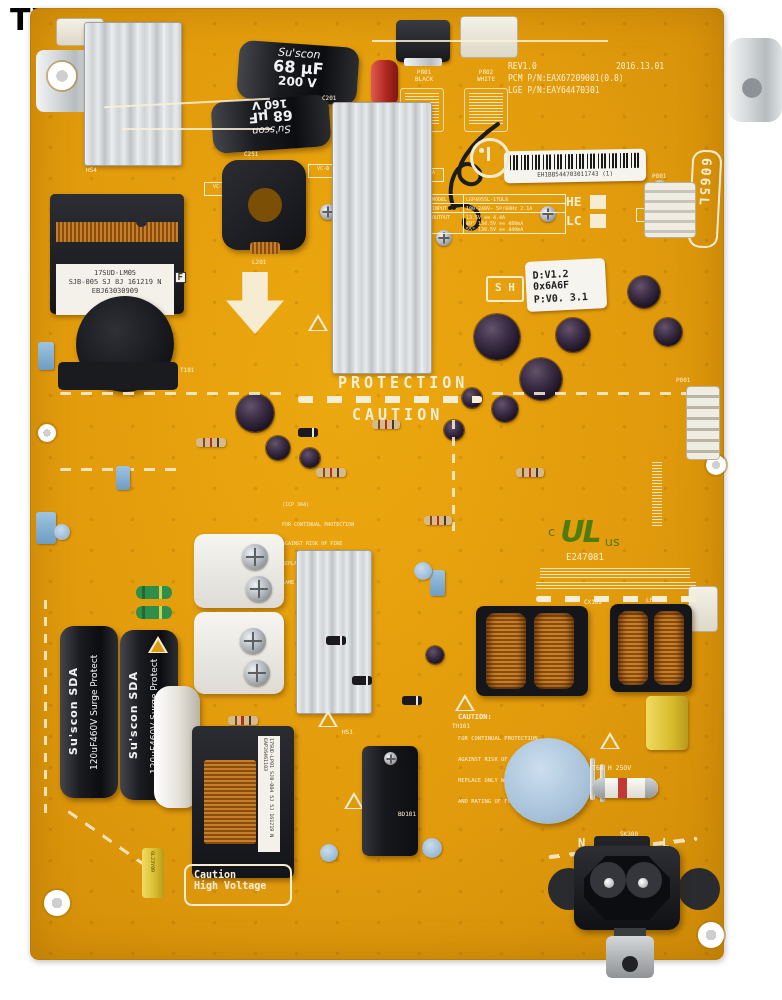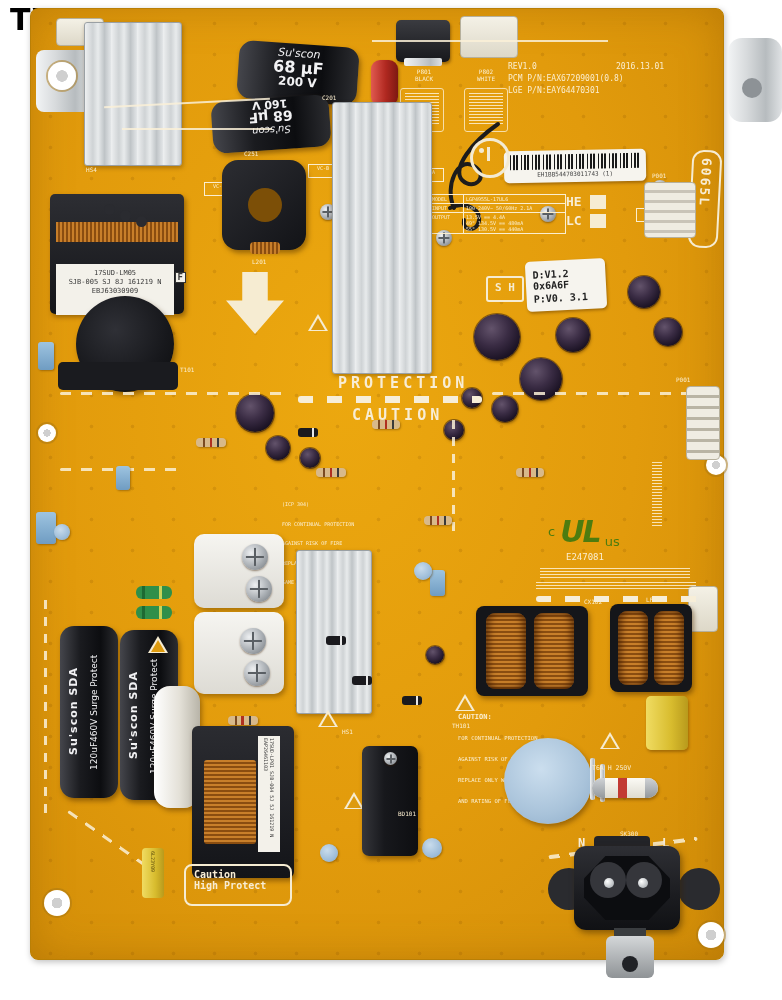--- a/index.html
+++ b/index.html
@@ -357,21 +357,21 @@
   <div class="abs" style="left:192px;top:726px;width:102px;height:152px;background:linear-gradient(180deg,#2b2c31,#131418);border-radius:6px;box-shadow:2px 3px 5px rgba(80,45,0,.5);">
     <div class="copperband-h" style="position:absolute;left:12px;top:34px;width:52px;height:84px;border-radius:3px;"></div>
     <div class="label-white" style="position:absolute;left:66px;top:10px;width:22px;height:116px;">
       <div class="vert" style="font-size:5px;margin:2px auto;height:112px;overflow:hidden;">17SUD-LP01 SJB-004 5J 5J 161219 N EAP26461103</div>
     </div>
   </div>
   <div class="abs ref" style="left:342px;top:728px;">HS1</div>
 
   <div class="abs" style="left:184px;top:864px;width:104px;height:38px;border:2px solid #f6ecd2;border-radius:8px;">
     <div class="silk-b" style="font-size:10px;padding:3px 0 0 8px;">Caution</div>
-    <div class="silk-b" style="font-size:10px;padding:0 0 0 8px;">High Protect</div>
+    <div class="silk-b" style="font-size:10px;padding:0 0 0 8px;">High Voltage</div>
   </div>
 
   <div class="abs" style="left:362px;top:746px;width:56px;height:110px;background:linear-gradient(90deg,#35363b,#17181c 40%,#0d0e11);border-radius:7px;box-shadow:2px 3px 5px rgba(80,45,0,.5);">
     <div class="screw" style="position:absolute;left:22px;top:6px;width:13px;height:13px;"></div>
   </div>
   <div class="abs ref" style="left:398px;top:810px;">BD101</div>
 
   <div class="abs" style="left:504px;top:738px;width:88px;height:86px;border-radius:50%;background:radial-gradient(circle at 42% 36%,#cbdeee,#a9c3da 60%,#8cabc8);box-shadow:2px 3px 5px rgba(80,45,0,.45);"></div>
   <div class="abs metal" style="left:590px;top:758px;width:5px;height:42px;border-radius:2px;"></div>
   <div class="abs metal" style="left:600px;top:764px;width:5px;height:38px;border-radius:2px;"></div>

